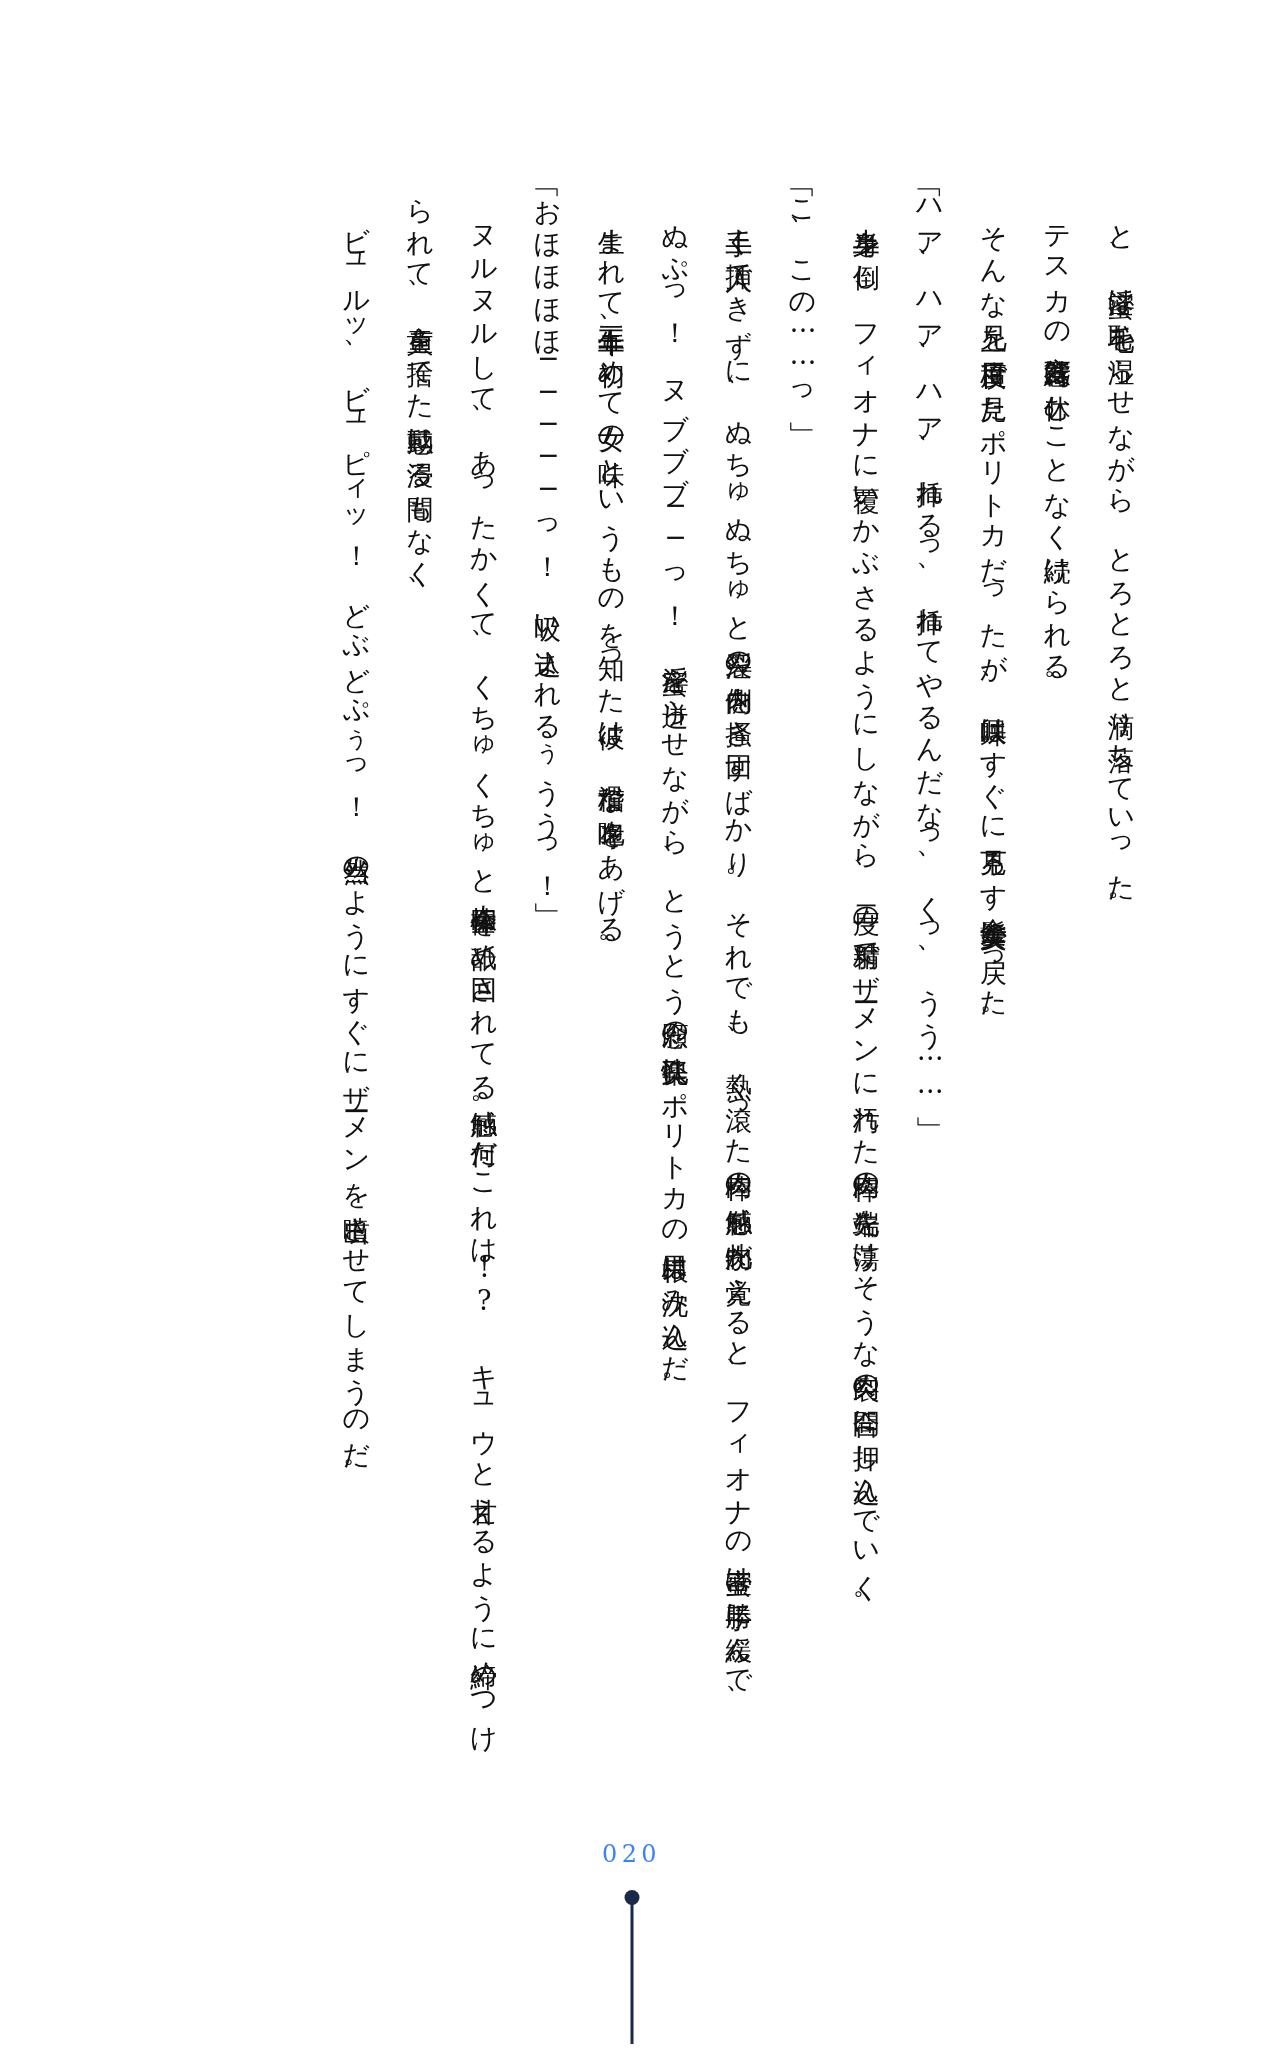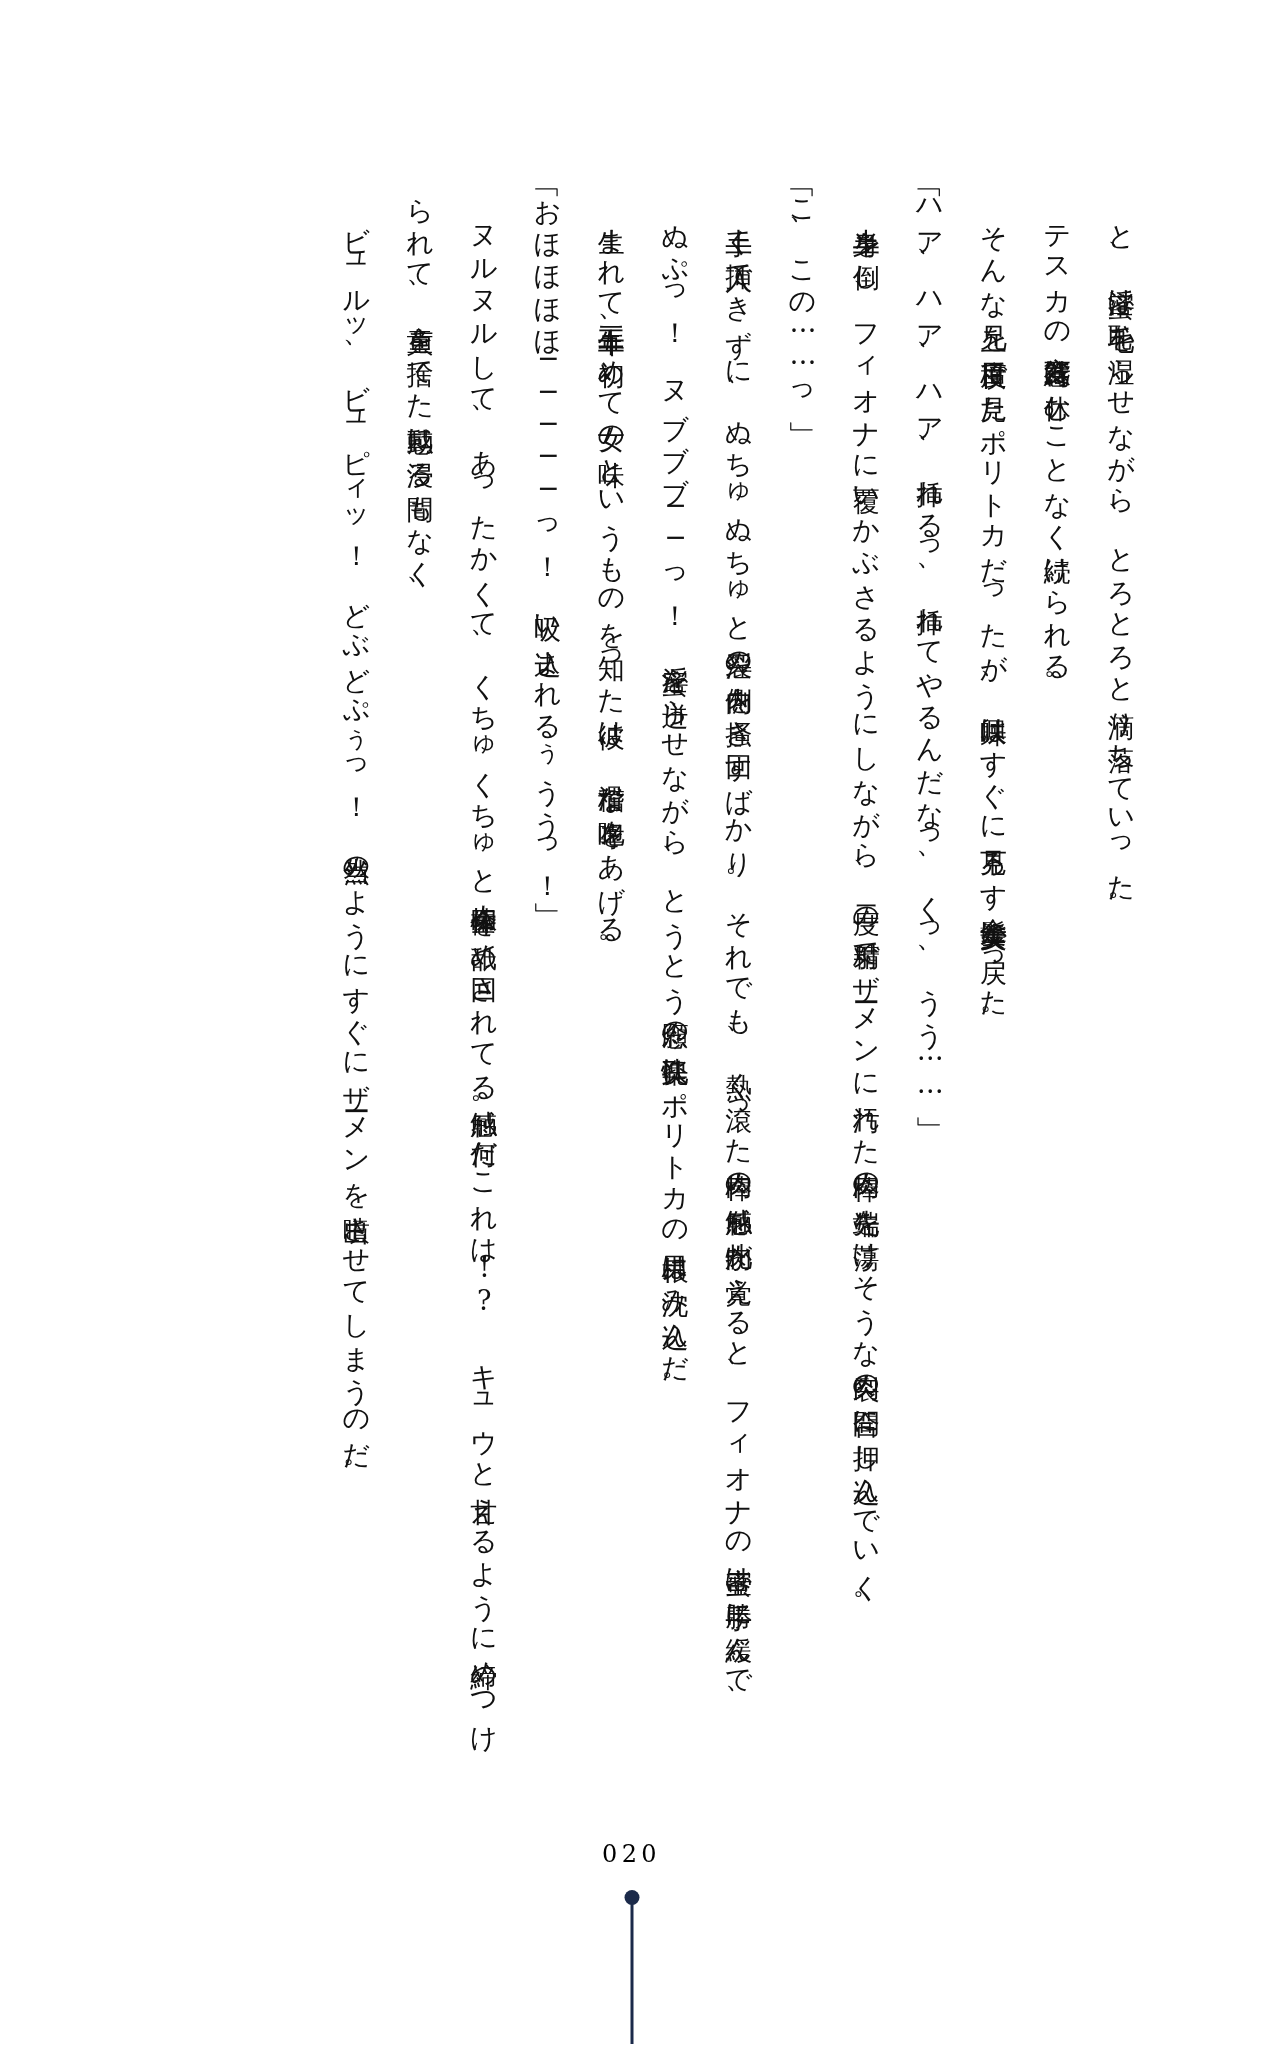--- a/index.html
+++ b/index.html
@@ -53,21 +53,21 @@
 
   
   #folio {
     position: absolute;
     left: 0;
     right: 0;
     top: 1840px;
     text-align: center;
     font-size: 24px;
     letter-spacing: 0.18em;
-    color: #000000;
+    color: #3b82f6;
     font-family: "DejaVu Serif", "Liberation Serif", serif;
   }
 
   
   #folio-ornament {
     position: absolute;
     left: 50%;
     top: 1890px;
     transform: translateX(-50%);
     width: 30px;

